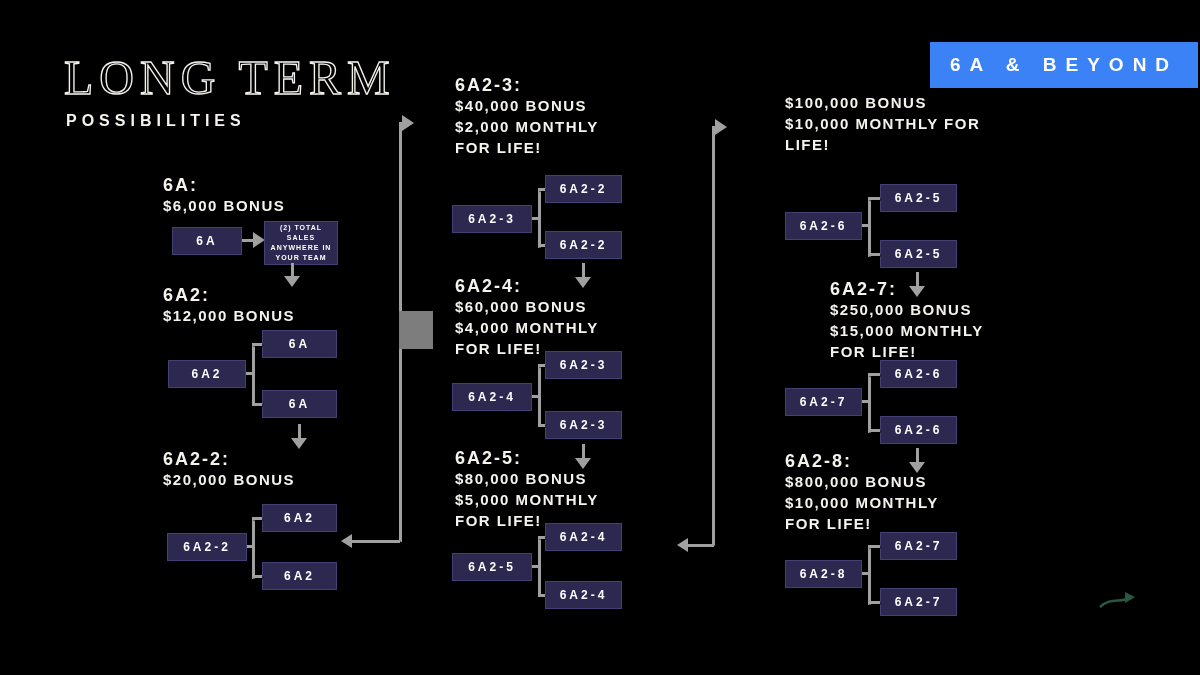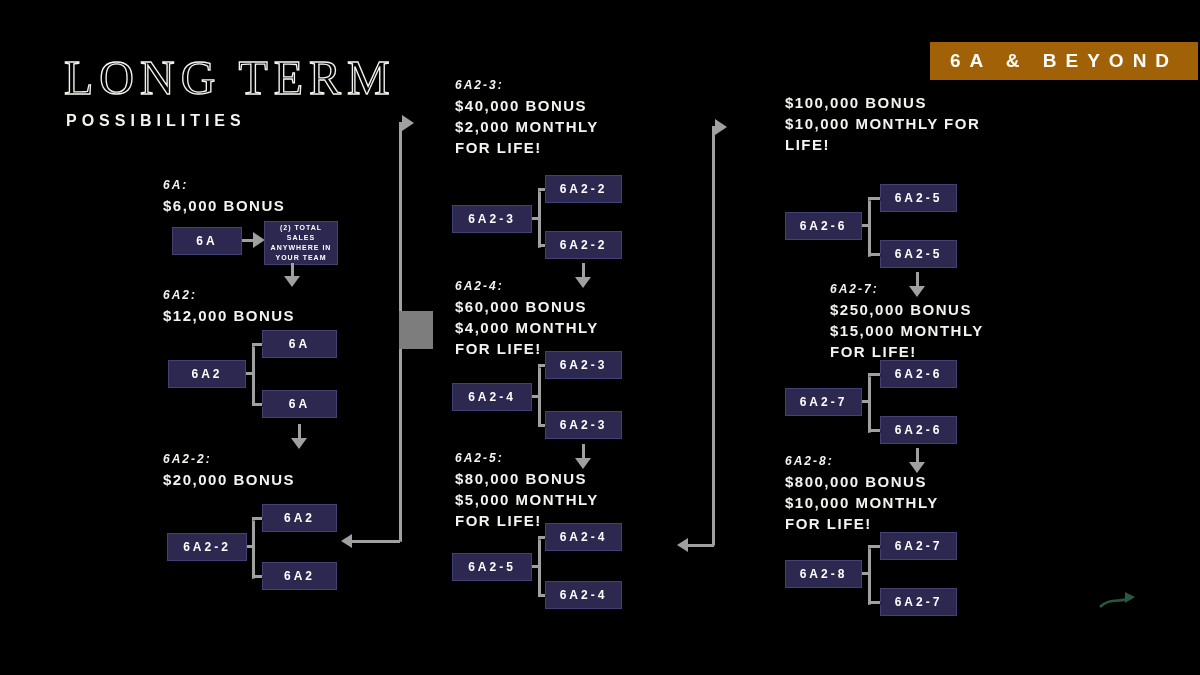--- a/index.html
+++ b/index.html
@@ -1,23 +1,23 @@
 <!DOCTYPE html>
 <html><head>
 <meta charset="utf-8">
 <style>
   html,body{margin:0;padding:0;background:#000;}
   .stage{position:relative;width:1200px;height:675px;background:#000;overflow:hidden;
          font-family:"Liberation Sans",sans-serif;color:#f5f3ee;}
   .subtitle{position:absolute;font-size:16px;font-weight:700;letter-spacing:5px;color:#f5f3ee;}
-  .badge{position:absolute;left:930px;top:42px;width:268px;height:38px;background:#a16207;
+  .badge{position:absolute;left:930px;top:42px;width:268px;height:46px;background:#3b82f6;
          display:flex;align-items:center;justify-content:center;font-size:19px;font-weight:600;
          letter-spacing:9px;color:#fdfcf8;box-shadow:0 2px 5px rgba(0,0,0,.6);}
   .heading{position:absolute;color:#f5f3ee;}
-  .heading .rank{display:block;font-size:12px;font-weight:600;letter-spacing:2px;line-height:19px;font-style:italic;}
+  .heading .rank{display:block;font-size:18px;font-weight:600;letter-spacing:2px;line-height:19px;}
   .heading .hl{display:block;font-size:15px;font-weight:700;letter-spacing:1.5px;line-height:21px;}
   .box{position:absolute;height:28px;background:#2c2850;border:1px solid #454073;
        box-sizing:border-box;display:flex;align-items:center;justify-content:center;
        font-size:12px;font-weight:700;letter-spacing:3px;color:#fff;
        box-shadow:2px 3px 4px rgba(0,0,0,.55);}
   .notebox{position:absolute;left:264px;top:221px;width:74px;height:44px;background:#2c2850;
        border:1px solid #454073;box-sizing:border-box;display:flex;flex-direction:column;
        align-items:center;justify-content:center;box-shadow:2px 3px 4px rgba(0,0,0,.55);}
   .notebox span{display:block;font-size:7px;font-weight:700;letter-spacing:1px;line-height:10px;color:#fff;text-align:center;}
   .hline,.vline{position:absolute;background:#a0a0a0;box-shadow:1px 1px 1px rgba(0,0,0,.5);}

